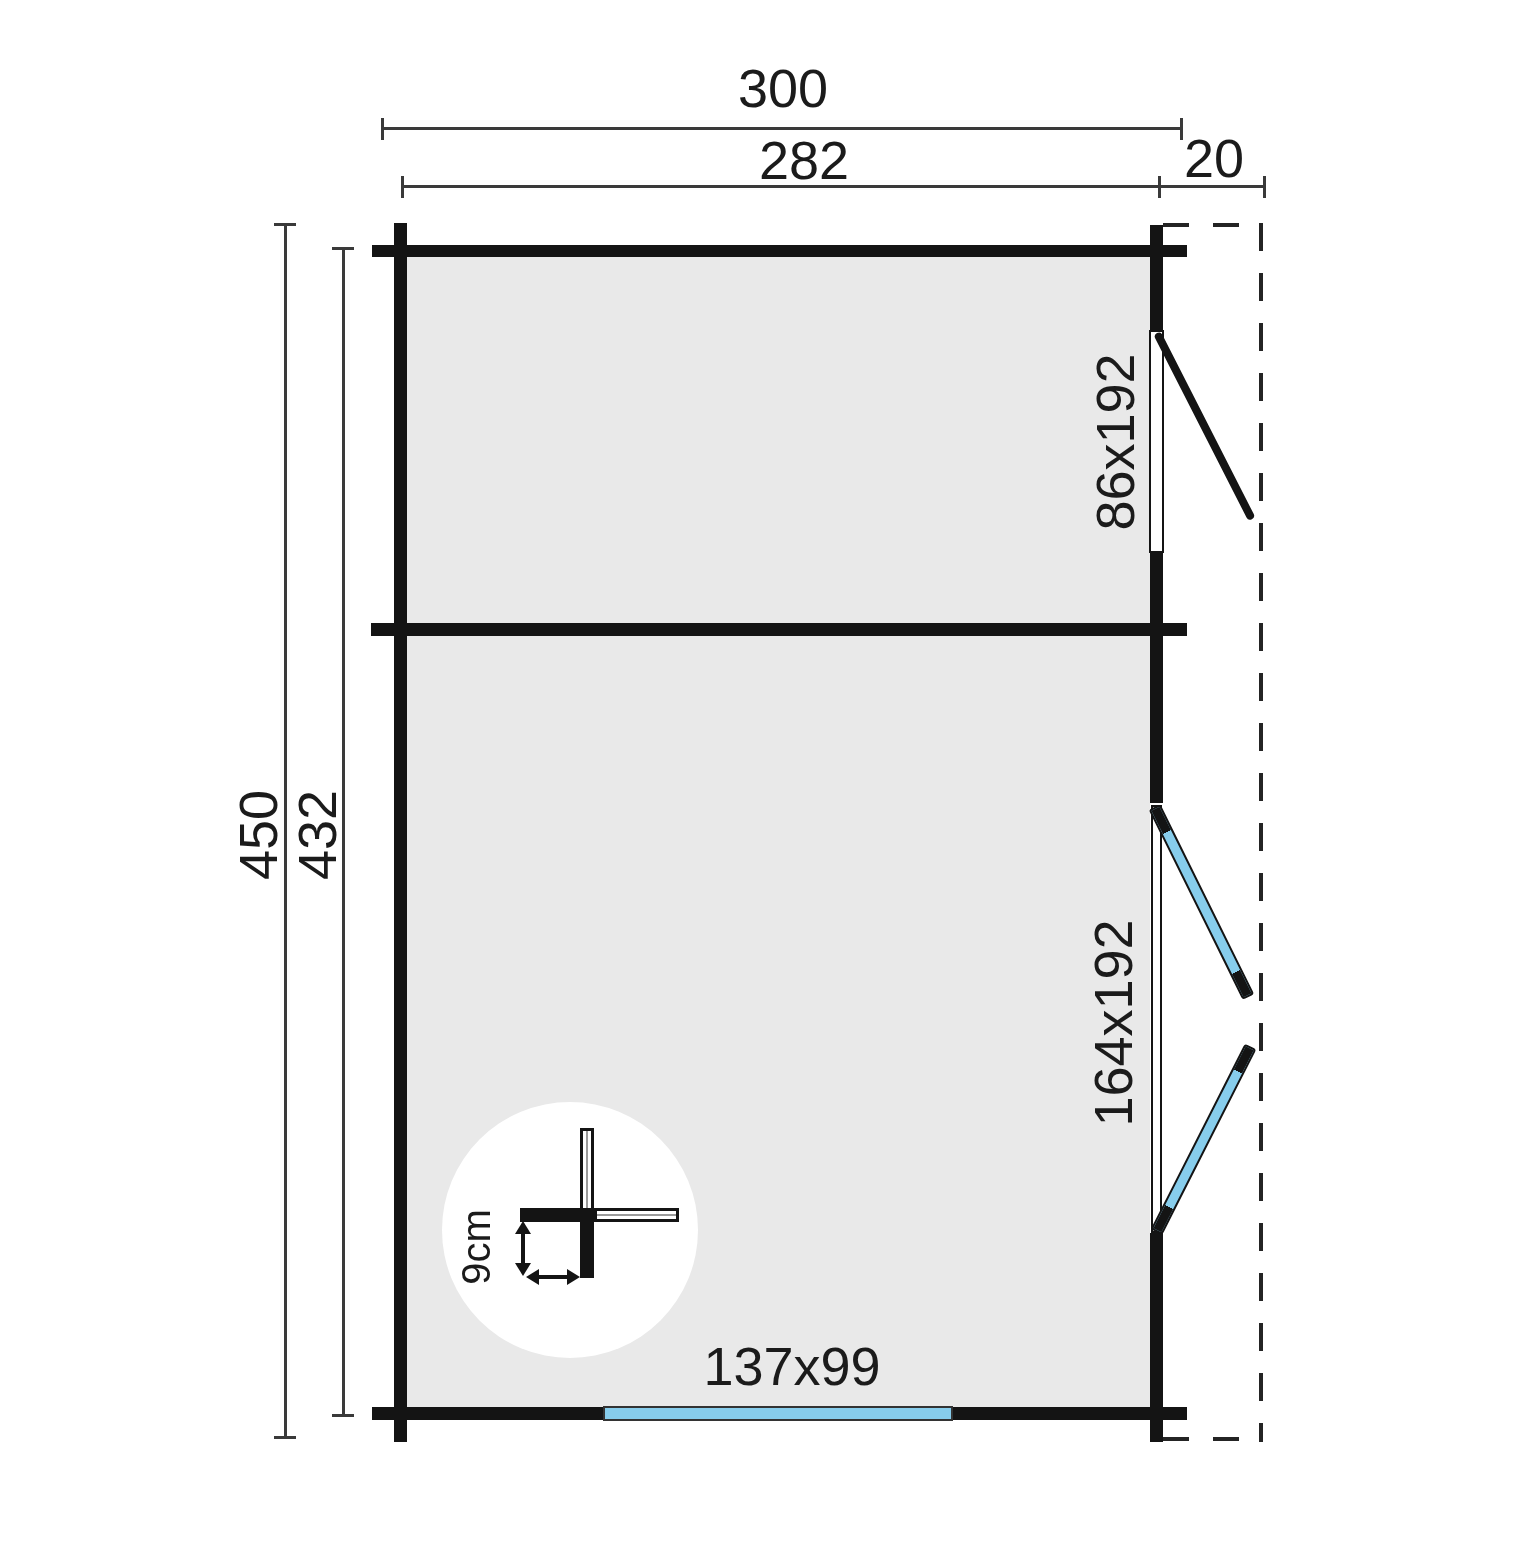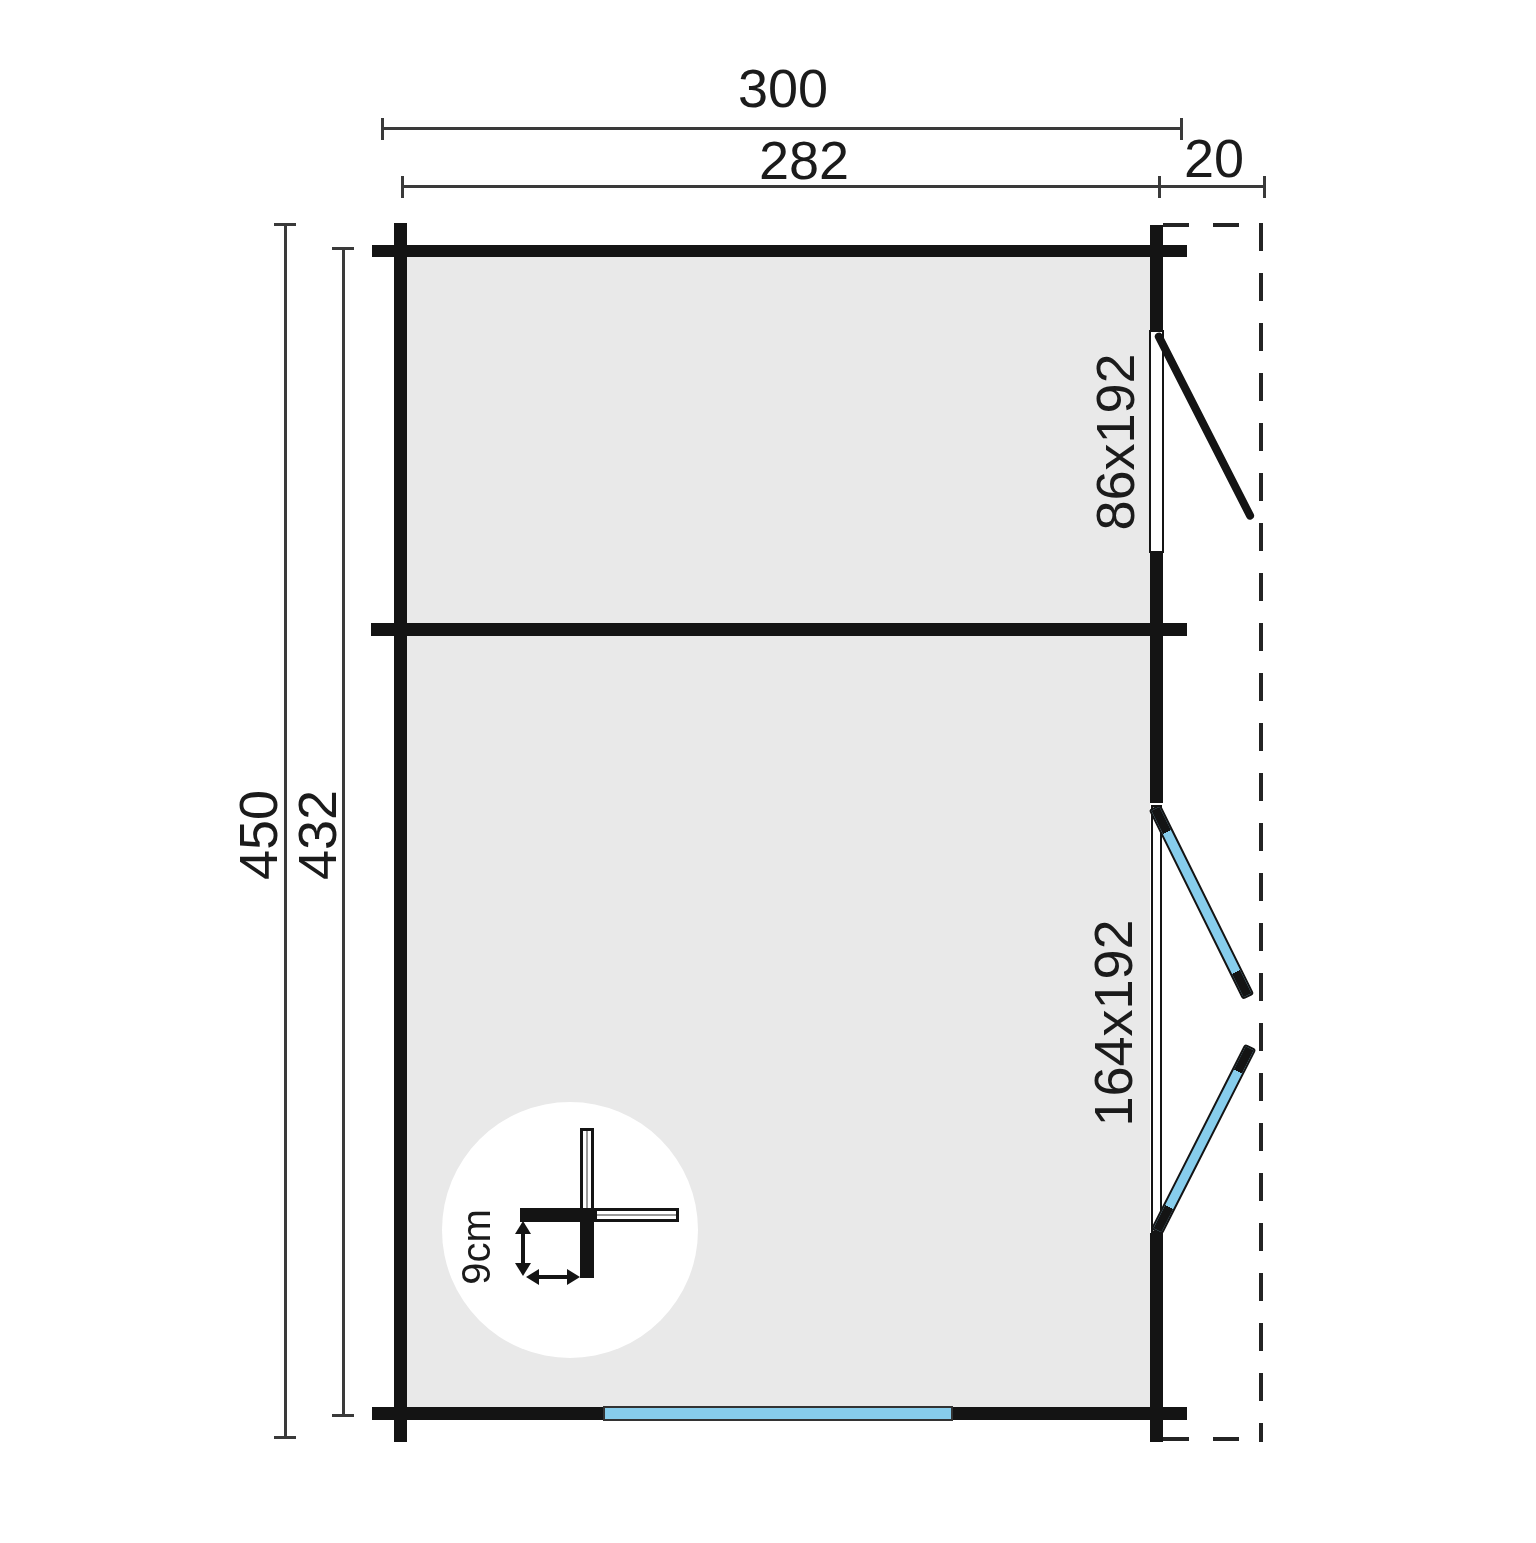--- a/index.html
+++ b/index.html
@@ -89,20 +89,21 @@
 
   <div class="wall" style="left:394px;top:223px;width:13px;height:1219px;"></div>
   <div class="wall" style="left:372px;top:245px;width:815px;height:12px;"></div>
   <div class="wall" style="left:371px;top:623px;width:816px;height:13px;"></div>
   <div class="wall" style="left:372px;top:1407px;width:815px;height:13px;"></div>
   <div class="wall" style="left:1150px;top:225px;width:13px;height:105px;"></div>
   <div class="wall" style="left:1150px;top:553px;width:13px;height:250px;"></div>
   <div class="wall" style="left:1150px;top:1233px;width:13px;height:209px;"></div>
 
   <div class="glazing" style="left:603px;top:1406px;width:350px;height:15px;"></div>
+  <div class="lbl" style="left:792px;top:1366px;">137x99</div>
 
   <div class="doorframe" style="left:1149px;top:330px;width:15px;height:223px;"></div>
   <div class="swing" style="left:1153px;top:333px;width:8px;height:209px;transform:rotate(-27deg);"></div>
   <div class="lbl rot" style="left:1115px;top:442px;">86x192</div>
 
   <div class="doorframe" style="left:1151px;top:805px;width:11px;height:428px;"></div>
   <div class="leaf" style="left:1148px;top:807px;width:13px;height:212px;transform-origin:50% 0;transform:rotate(-26.3deg);"></div>
   <div class="leaf" style="left:1150px;top:1024px;width:13px;height:208px;transform-origin:50% 100%;transform:rotate(26.9deg);"></div>
   <div class="lbl rot" style="left:1113px;top:1023px;">164x192</div>
 

